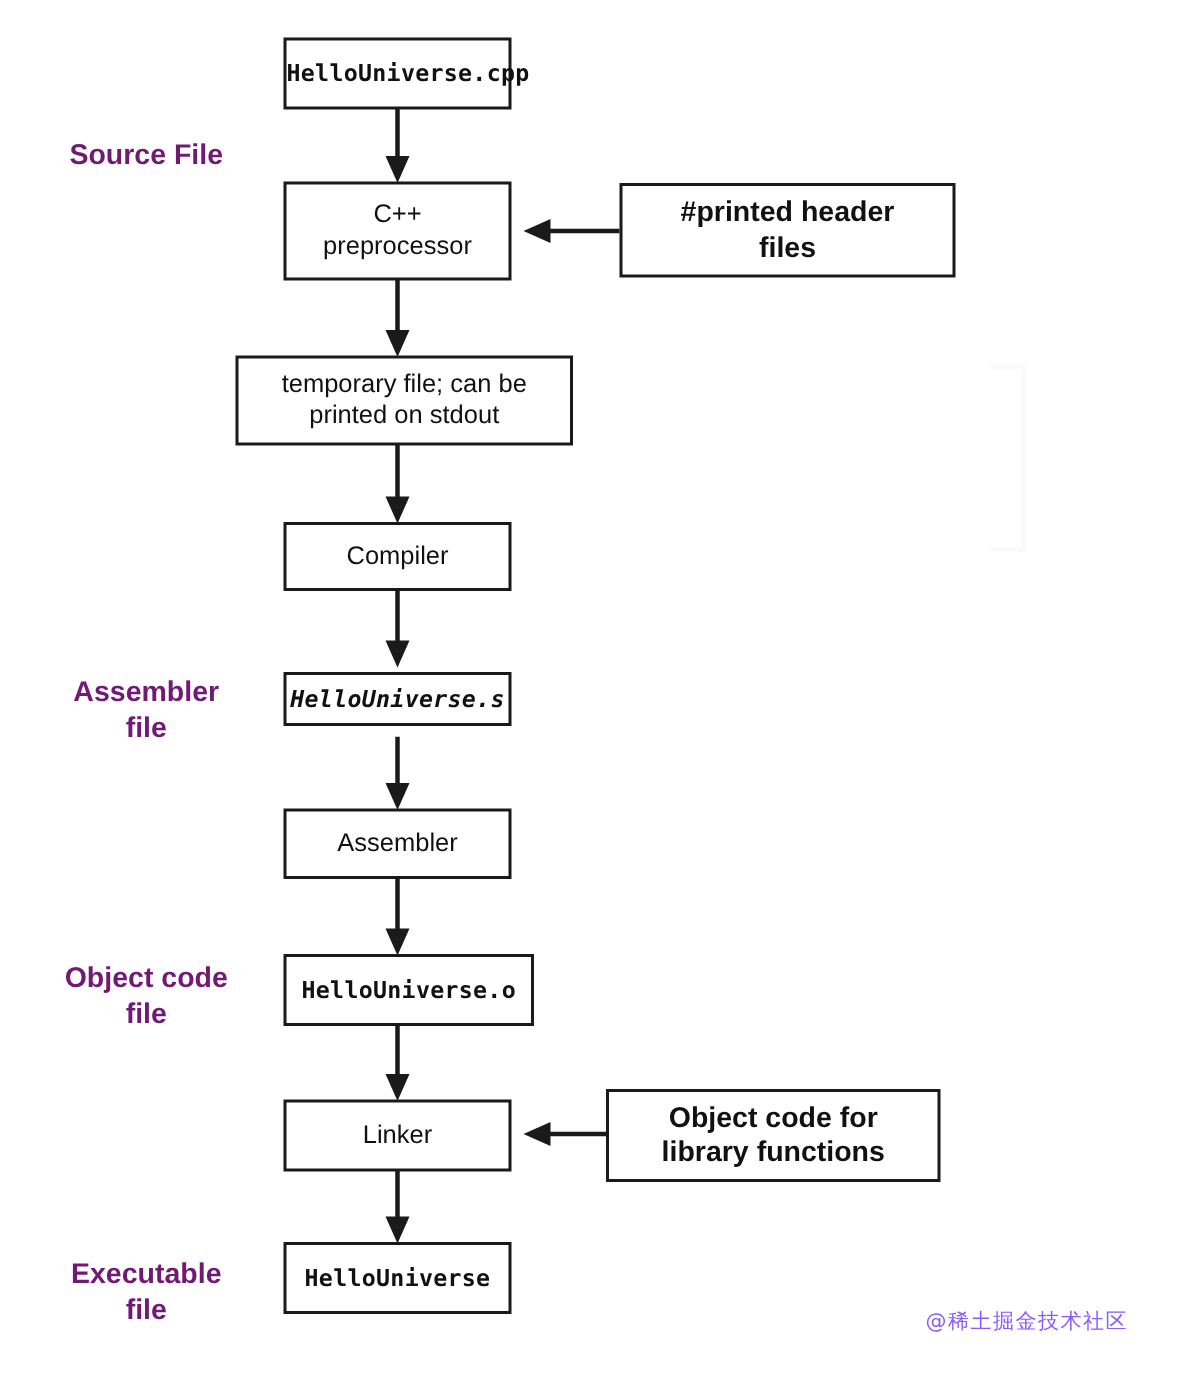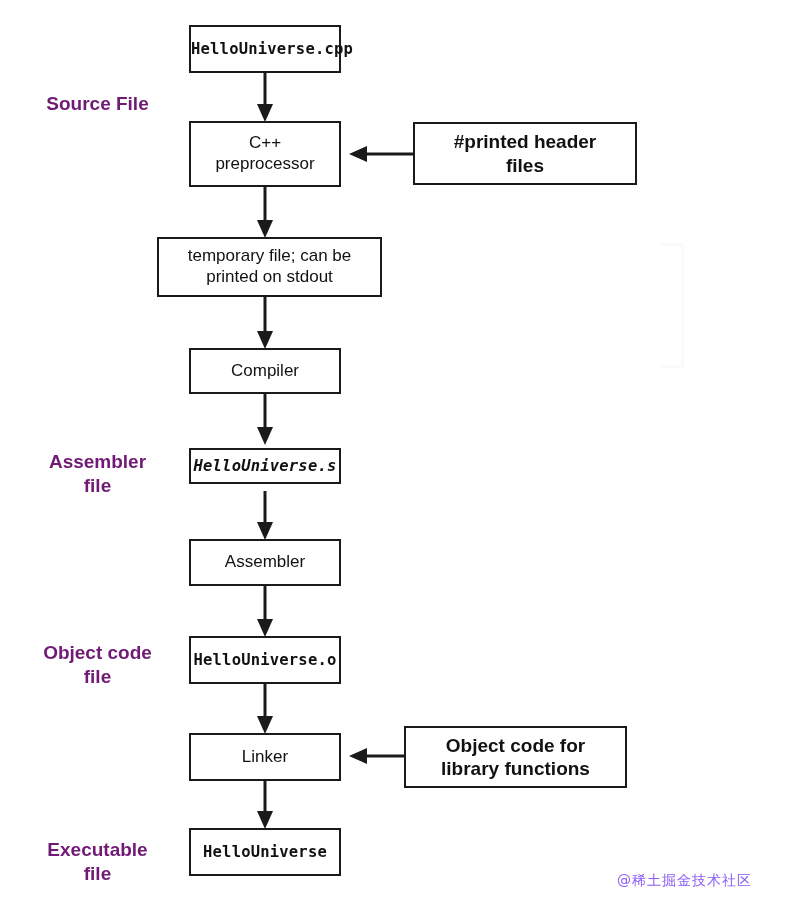--- a/index.html
+++ b/index.html
@@ -134,21 +134,21 @@
   </div>
 
   <div class="node mono" style="left:189px; top:448px; width:152px; height:36px;font-style:italic;">
     <span class="txt">HelloUniverse.s</span>
   </div>
 
   <div class="node sans" style="left:189px; top:539px; width:152px; height:47px;">
     <span class="txt">Assembler</span>
   </div>
 
-  <div class="node mono" style="left:189px; top:636px; width:152px; height:48px;">
+  <div class="node mono" style="left:189px; top:636px; width:167px; height:48px;">
     <span class="txt">HelloUniverse.o</span>
   </div>
 
   <div class="node sans" style="left:189px; top:733px; width:152px; height:48px;">
     <span class="txt">Linker</span>
   </div>
 
   <div class="node mono" style="left:189px; top:828px; width:152px; height:48px;">
     <span class="txt">HelloUniverse</span>
   </div>

